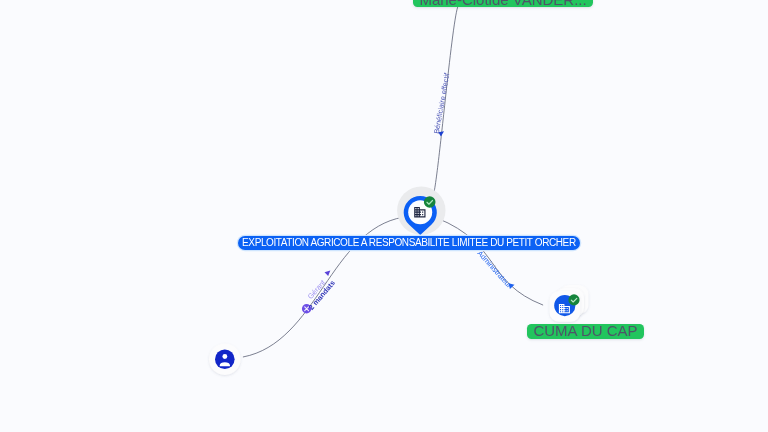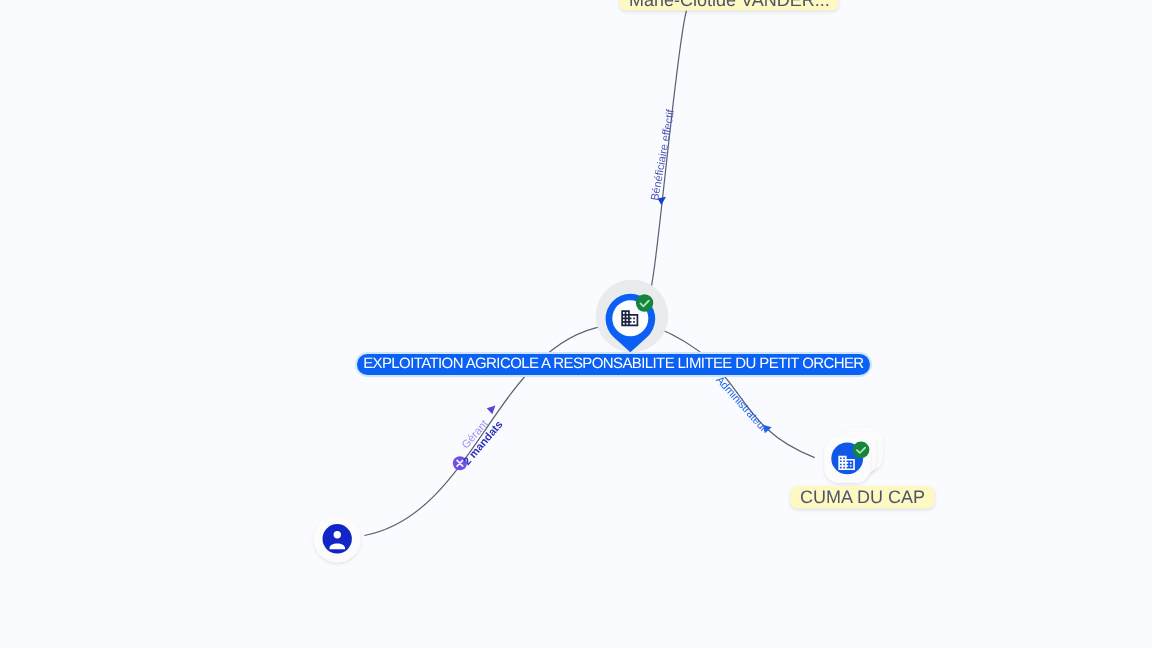--- a/index.html
+++ b/index.html
@@ -4,23 +4,23 @@
 <title>Graph</title>
 <style>
   html,body{margin:0;padding:0;}
   body{width:768px;height:432px;overflow:hidden;background:#fafbfe;
        font-family:"Liberation Sans",sans-serif;}
   #stage{position:relative;width:768px;height:432px;background:#fafbfe;margin-left:36px;}
   svg.layer{position:absolute;left:0;top:0;width:768px;height:432px;overflow:visible;}
   .edge{fill:none;stroke:#5b6073;stroke-width:.8;}
 
   
-  .chip{position:absolute;background:#fef9c3;border-radius:4.5px;
+  .chip{position:absolute;background:#22c55e;border-radius:4.5px;
         box-shadow:0 1px 2.5px rgba(90,100,130,.18);
-        color:#4e5468;font-size:12px;
+        color:#4e5468;font-size:15px;
         white-space:nowrap;padding:0 6px;line-height:14.4px;height:14.4px;}
   .chip.sel{background:#0b61f4;color:#fff;border-radius:7px;
         box-shadow:0 0 0 1.3px #cfe5fe;
         font-size:10px;letter-spacing:-0.4px;padding:0 4.5px;
         line-height:14.6px;height:14.6px;}
 
   
   .elabel{position:absolute;white-space:nowrap;transform-origin:0 100%;
           line-height:1;font-size:7.3px;}
 </style>

